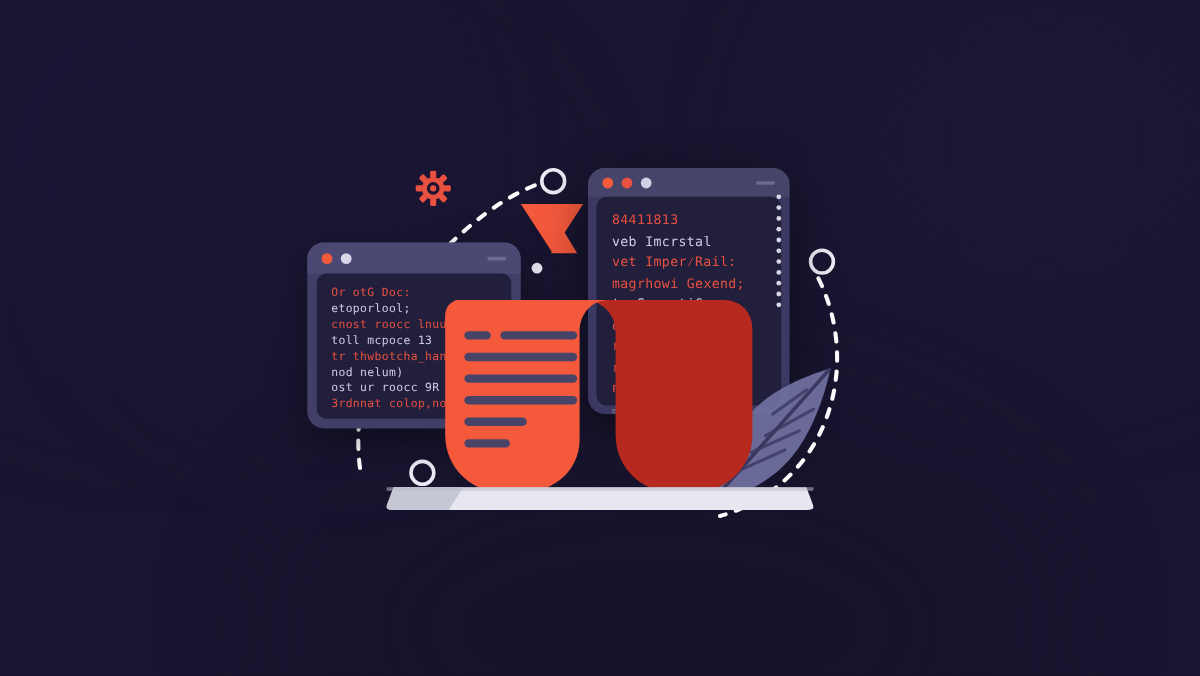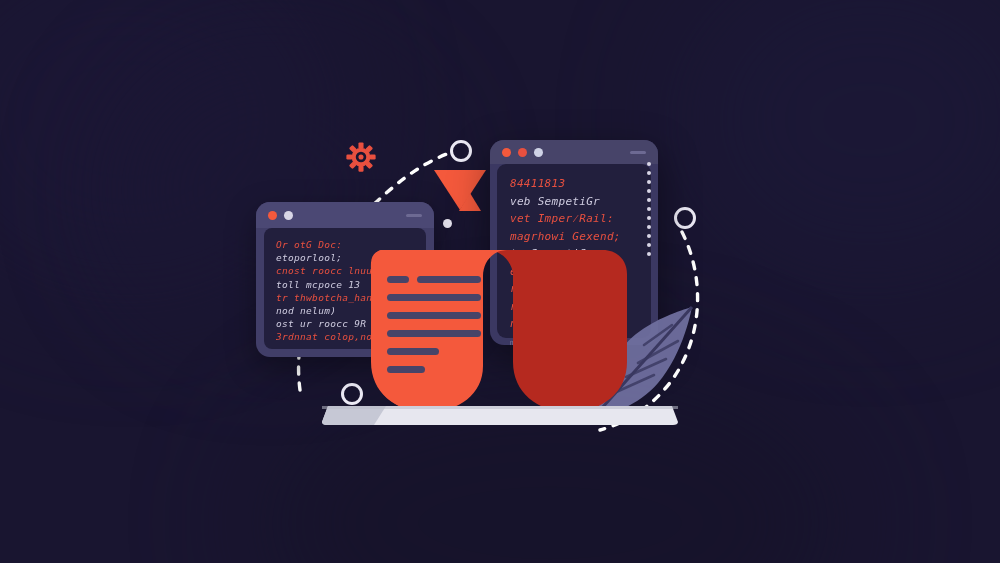--- a/index.html
+++ b/index.html
@@ -21,21 +21,21 @@
 
   
   .deco-svg{position:absolute;left:0;top:0;width:1000px;height:563px;overflow:visible;}
 
   
   .window{position:absolute;border-radius:14px;overflow:hidden;}
   .win-bar{height:26px;display:flex;align-items:center;padding:0 12px;box-sizing:border-box;}
   .dots{display:flex;gap:7px;align-items:center;}
   .dot{width:9px;height:9px;border-radius:50%;}
   .minimize{margin-left:auto;width:16px;height:3px;border-radius:2px;background:#6d6a93;}
-  .code-line{font-size:12.5px;line-height:17px;letter-spacing:.3px;white-space:nowrap;font-style:italic;}
+  .code-line{font-size:12.5px;line-height:17px;letter-spacing:.3px;white-space:nowrap;}
 
   
   #win-left{left:256px;top:202px;width:178px;height:155px;background:#413e68;box-shadow:0 10px 30px rgba(0,0,0,.35);}
   #win-left .win-bar{background:#4b4874;}
   #win-left .win-inner{position:absolute;left:8px;top:26px;right:8px;bottom:8px;background:#221f3d;border-radius:8px;padding:10px 12px;box-sizing:border-box;}
   #win-left .code-line{font-size:9.5px;line-height:13.2px;}
 
   
   #win-right{left:490px;top:140px;width:168px;height:205px;background:#3b3862;box-shadow:0 14px 40px rgba(0,0,0,.45);}
   #win-right .win-bar{background:#474469;height:24px;}
@@ -133,21 +133,21 @@
     <div class="win-bar">
       <span class="dots">
         <i class="dot" style="background:#f4593c"></i>
         <i class="dot" style="background:#e8503f"></i>
         <i class="dot" style="background:#cfd3e6"></i>
       </span>
       <span class="minimize"></span>
     </div>
     <div class="win-inner">
       <div class="code-line" style="color:#e8503f">84411813</div>
-      <div class="code-line" style="color:#cfcce0">veb SempetiGr</div>
+      <div class="code-line" style="color:#cfcce0">veb Imcrstal</div>
       <div class="code-line" style="color:#e8503f">vet Imper⁄Rail:</div>
       <div class="code-line" style="color:#e8503f">magrhowi Gexend;</div>
       <div class="code-line" style="color:#cfcce0">tr SempetiGr;</div>
       <div class="code-line" style="color:#e8503f">eav 19</div>
       <div class="code-line" style="color:#e8503f">rehlts</div>
       <div class="code-line" style="color:#e8503f">raollle:</div>
       <div class="code-line" style="color:#e8503f">nelum magrhowi()2</div>
 
       <div class="statusbar">
         <span class="sb-txt">more ●</span>

